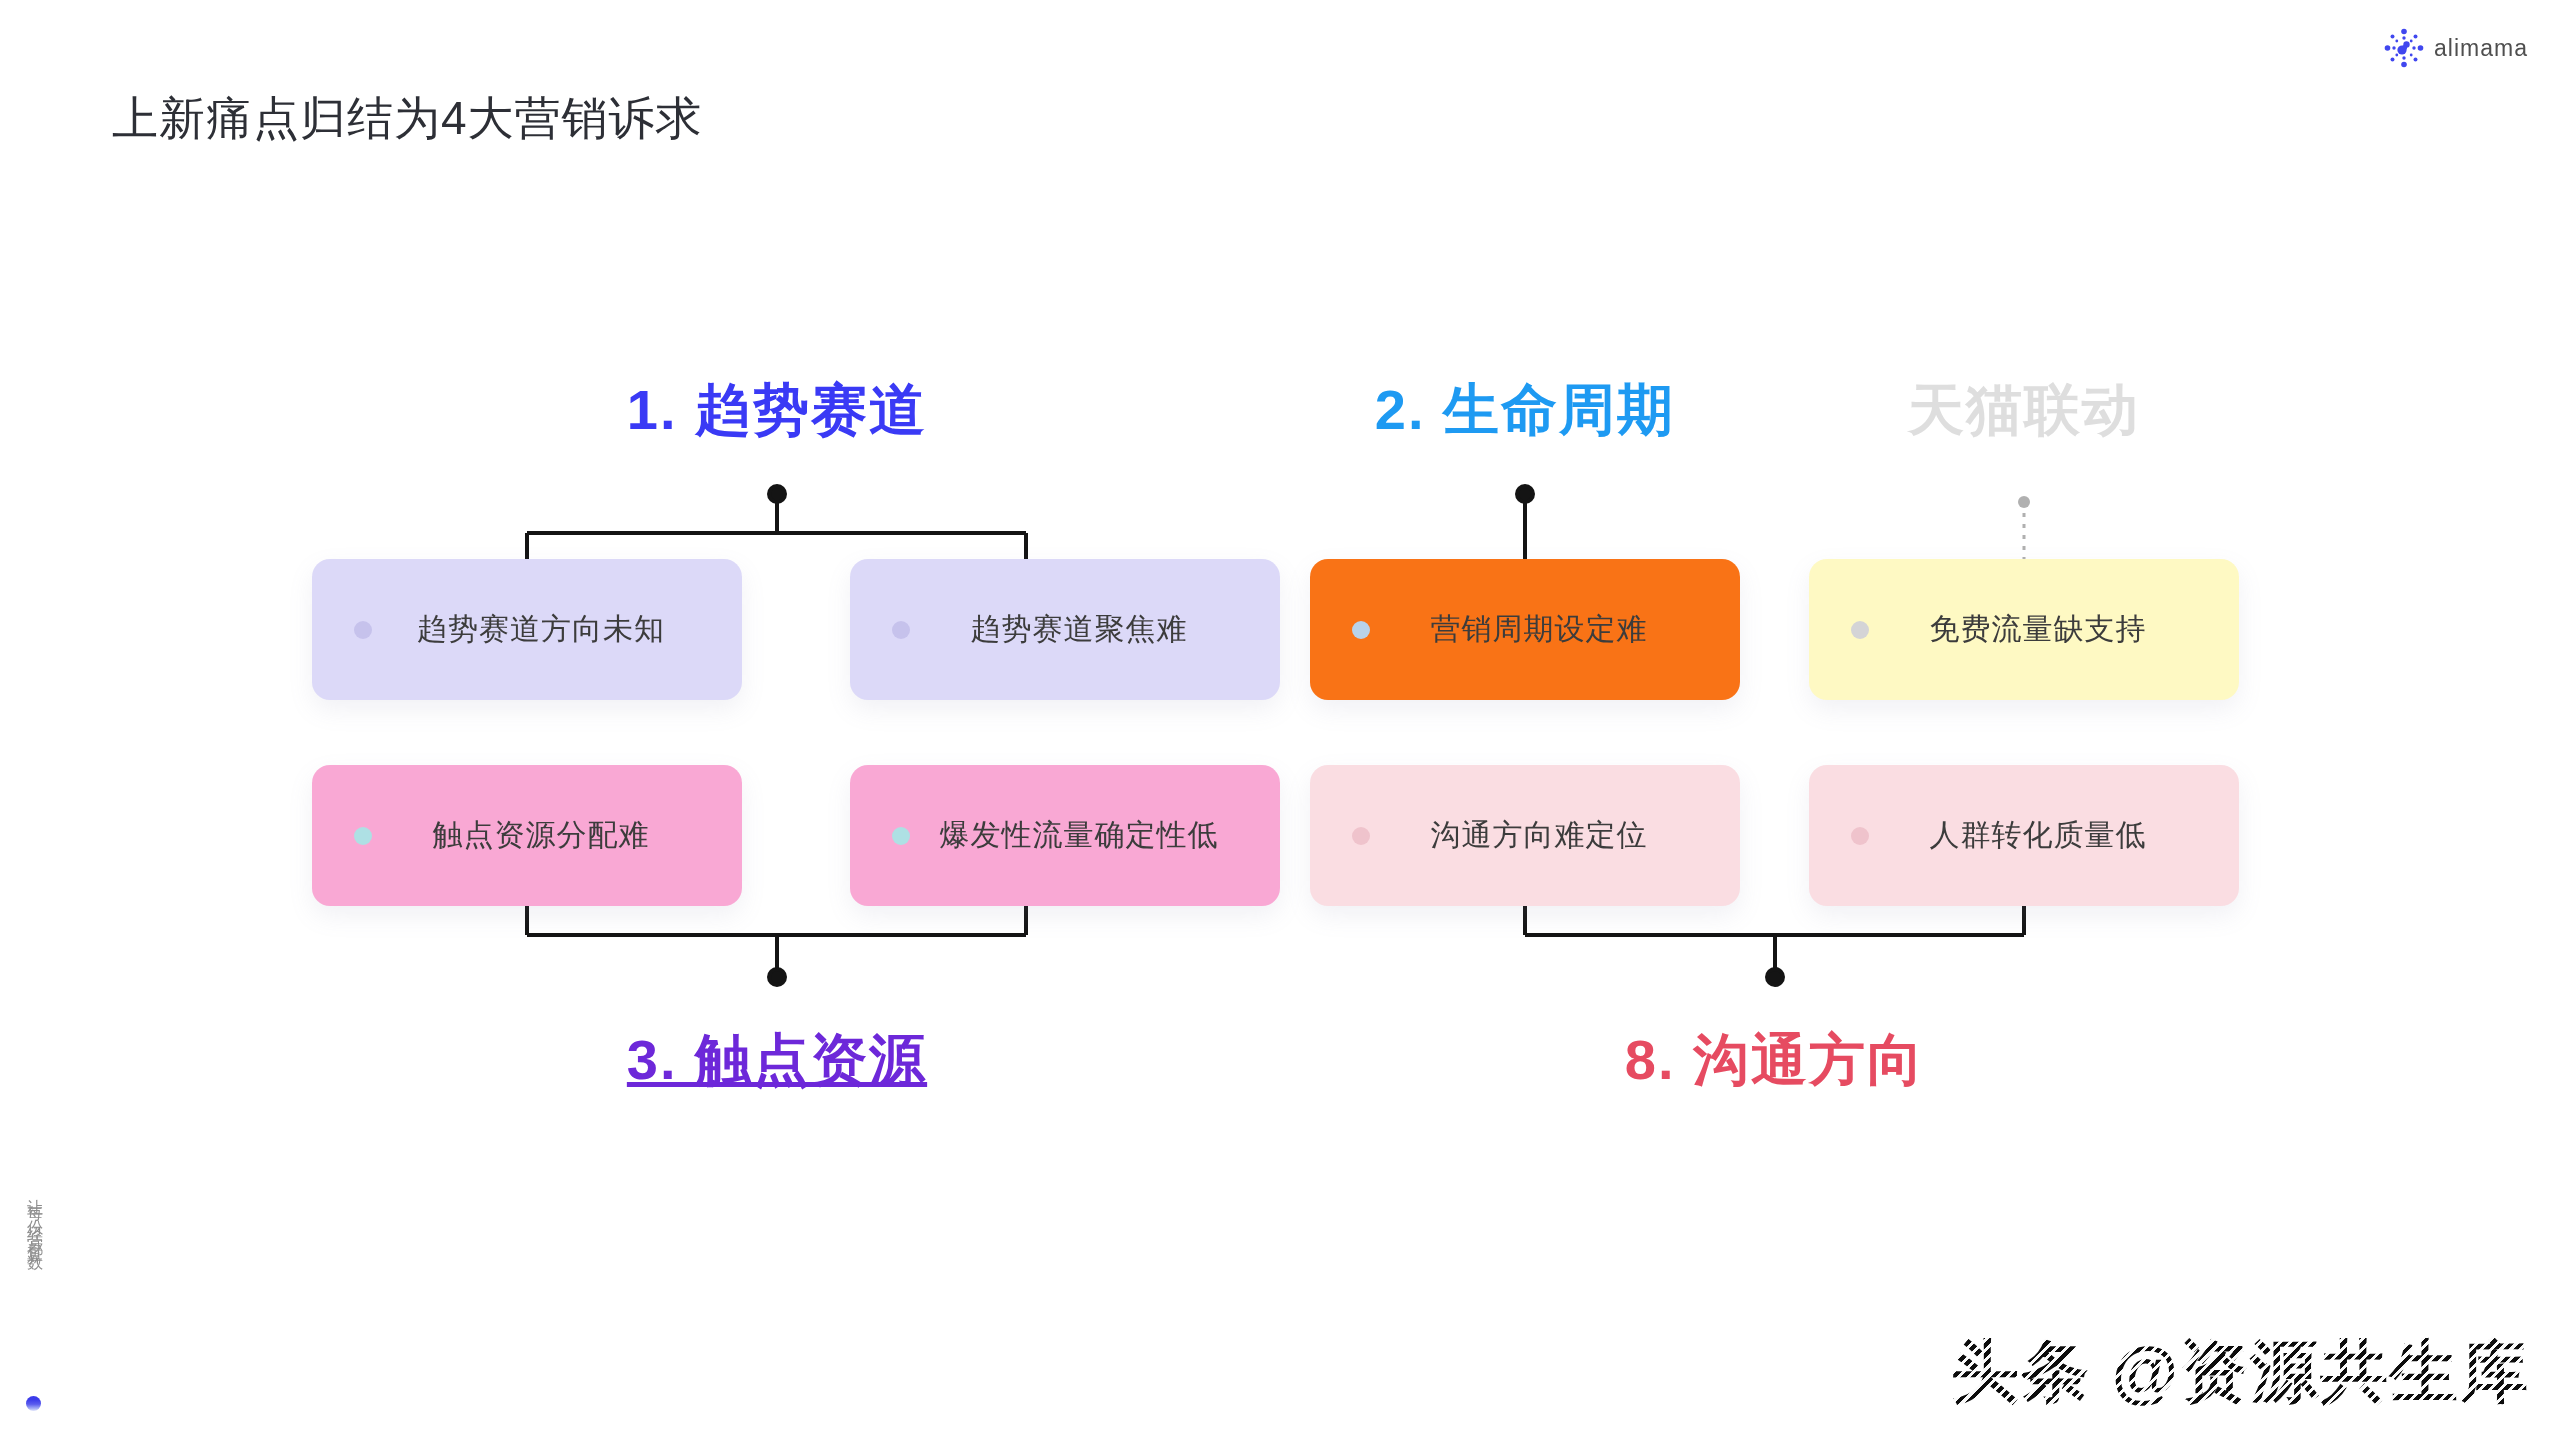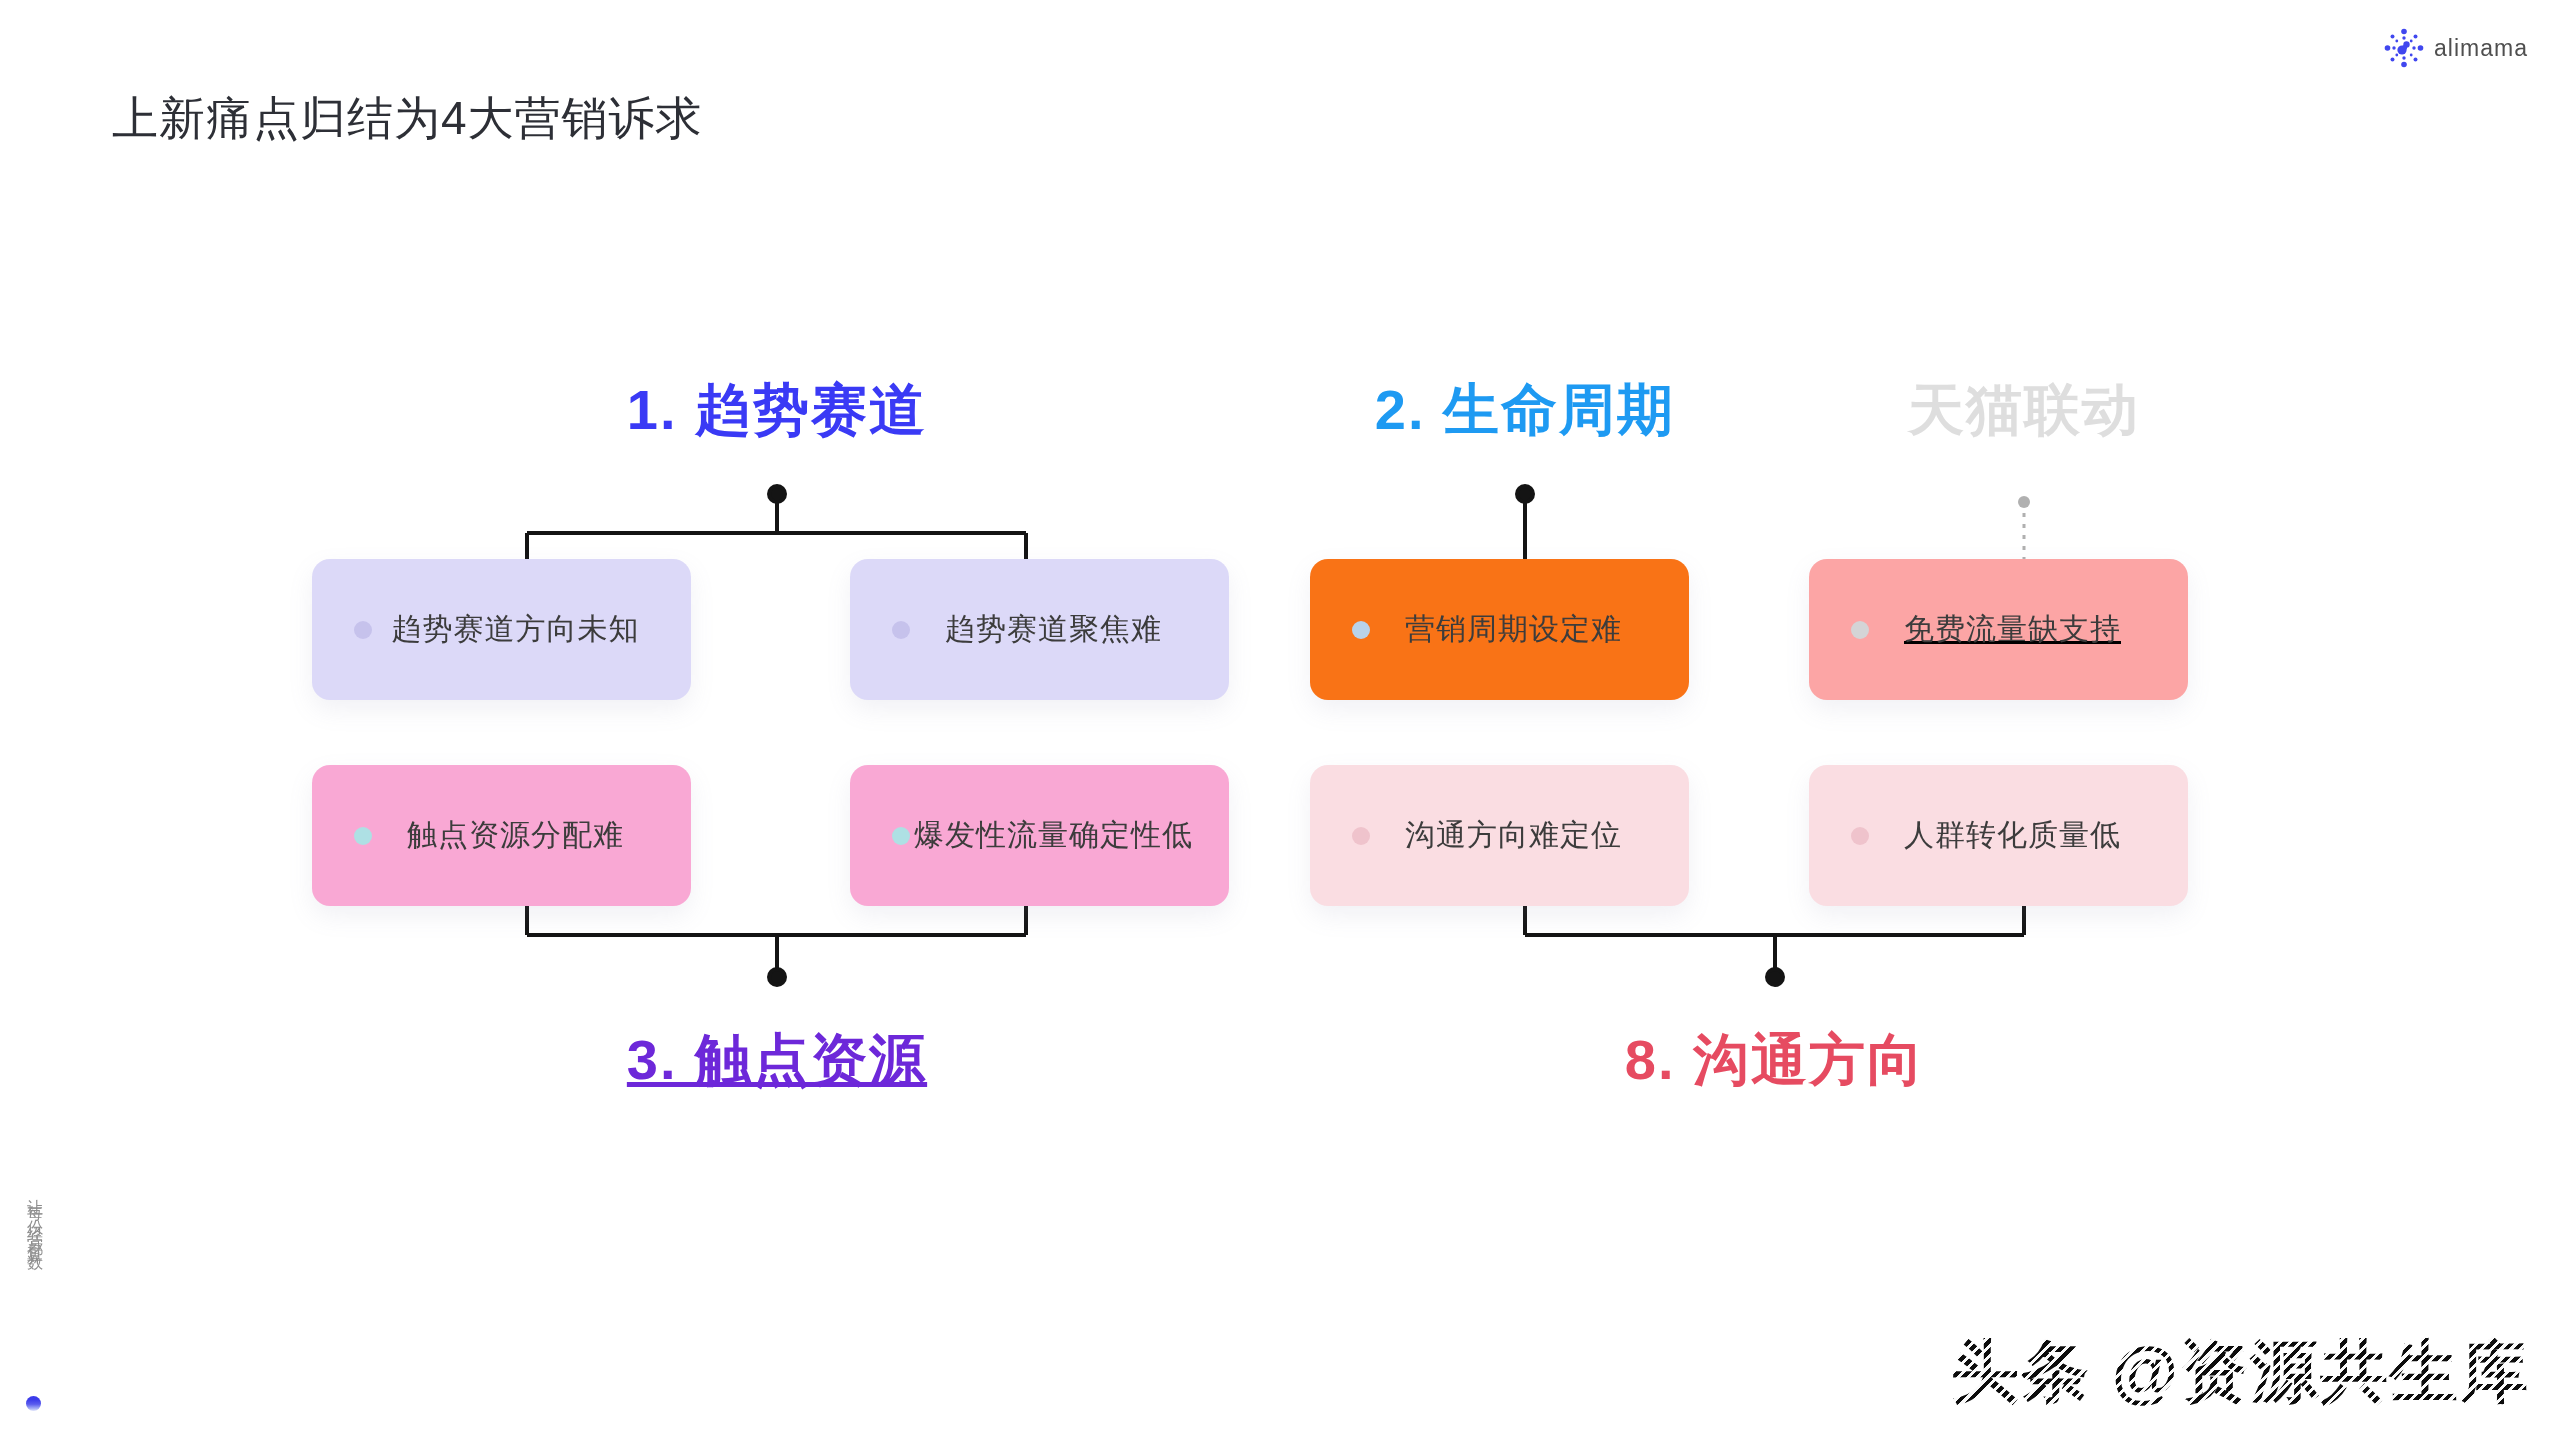--- a/index.html
+++ b/index.html
@@ -23,36 +23,36 @@
     font-size:56px;font-weight:700;letter-spacing:2px;line-height:60px;
     white-space:nowrap;
   }
   .h-trend{left:517px;top:380px;color:#3a3af5;}
   .h-lifecycle{left:1265px;top:380px;color:#1e9af2;}
   .h-tmall{left:1764px;top:380px;color:#dedede;}
   .h-touchpoint{left:517px;top:1030px;color:#6d28d9;text-decoration:underline;}
   .h-communication{left:1515px;top:1030px;color:#e64b61;}
   
   .pain-box{
-    position:absolute;width:379px;height:141px;border-radius:18px;
+    position:absolute;width:430px;height:141px;border-radius:18px;
     display:flex;align-items:center;justify-content:center;
     box-shadow:0 10px 24px rgba(140,140,170,0.12);
   }
   .pain-box .bullet{
     position:absolute;left:42px;top:calc(50% - 9px);
     width:18px;height:18px;border-radius:50%;
   }
   .pain-box .box-label{
     font-size:30px;color:#3c3c3c;letter-spacing:1px;padding-left:28px;
   }
   .row1{top:559px;} .row2{top:765px;}
   .col1{left:312px;} .col2{left:830px;margin-left:20px;} .col3{left:1310px;} .col4{left:1809px;}
   .bg-purple{background:#dcd9f8;} .bg-purple .bullet{background:#c6c2ec;}
   .bg-blue{background:#f97316;text-align:center;}   .bg-blue .bullet{background:#b9d3ea;}
-  .bg-gray{background:#fca5a5;text-decoration:underline;}   .bg-gray .bullet{background:#d4d4d6;}
+  .bg-gray{background:#fef9c3;}   .bg-gray .bullet{background:#d4d4d6;}
   .bg-cyan{background:#f9a8d4;}   .bg-cyan .bullet{background:#aee0e4;}
   .bg-pink{background:#fadde2;}   .bg-pink .bullet{background:#efc3cc;}
   
   .connectors{position:absolute;left:0;top:0;width:2560px;height:1440px;pointer-events:none;}
   
   .tagline{
     position:absolute;left:24px;top:1186px;
     writing-mode:vertical-lr;text-orientation:upright;
     font-size:16px;letter-spacing:7px;color:#8e8e8e;
   }

